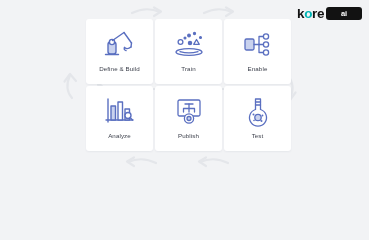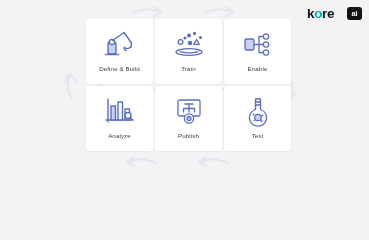--- a/index.html
+++ b/index.html
@@ -37,32 +37,32 @@
     letter-spacing: -0.4px;
     color: #121212;
     line-height: 1;
     display: flex;
     align-items: baseline;
   }
   .logo-o {
     color: #00b3b3;
   }
   .logo-badge {
-    width: 15px;
+    width: 36px;
     height: 13px;
     border-radius: 3px;
     background: #121212;
     color: #ffffff;
     font-size: 7.5px;
     font-weight: bold;
     display: flex;
     align-items: center;
     justify-content: center;
     letter-spacing: -0.2px;
-    margin-left: 11px;
+    margin-left: 0;
   }
 
   
   .arrows {
     position: absolute;
     left: 0;
     top: 0;
     width: 369px;
     height: 172px;
     pointer-events: none;

